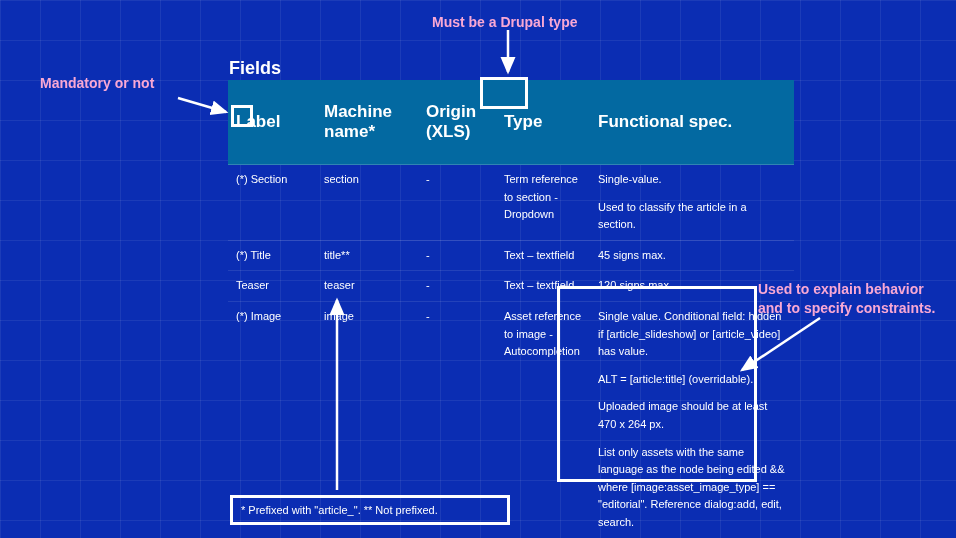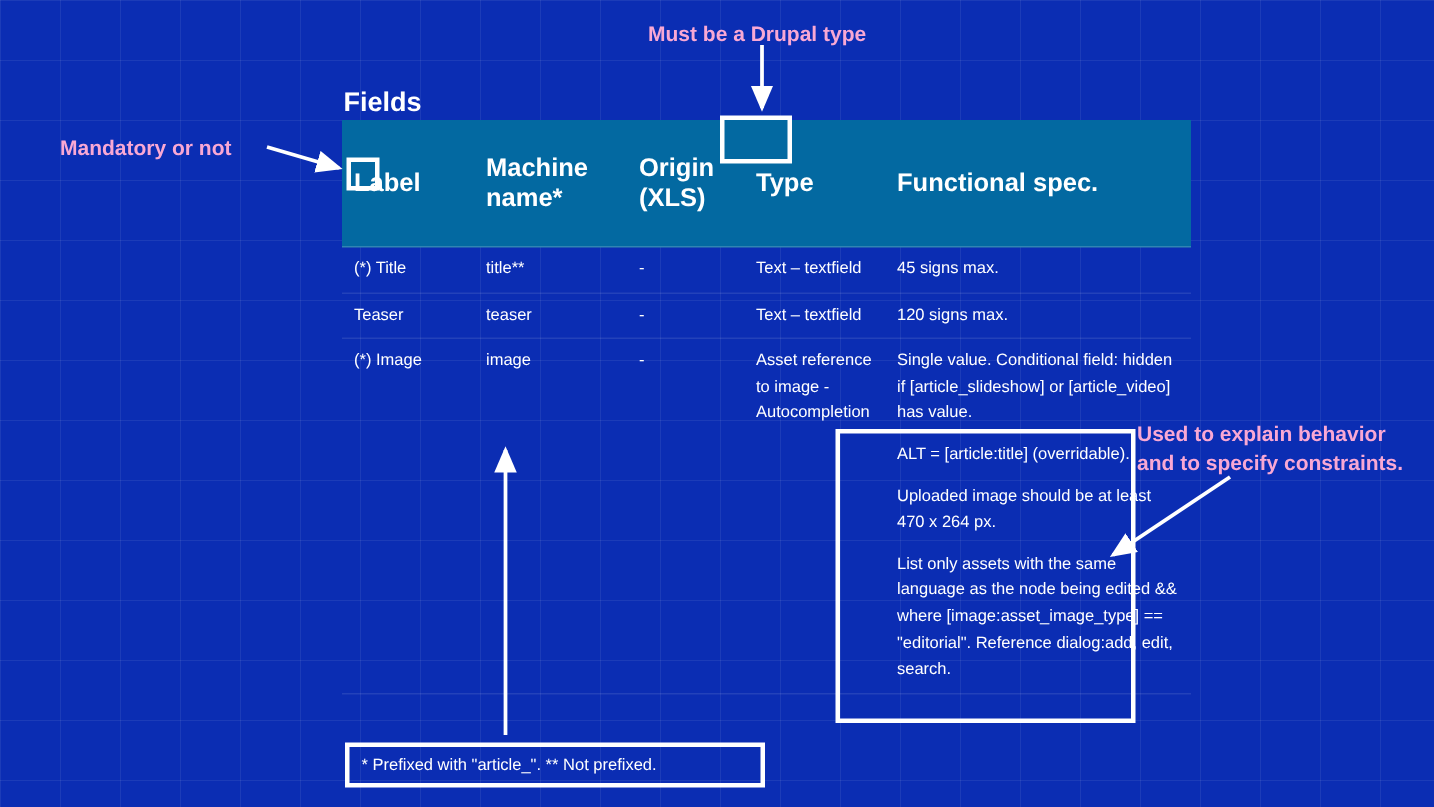--- a/index.html
+++ b/index.html
@@ -44,20 +44,30 @@
     <tr>
       <th class="col-label">Label</th>
       <th class="col-mname">Machine name*</th>
       <th class="col-origin">Origin (XLS)</th>
       <th class="col-type">Type</th>
       <th class="col-func">Functional spec.</th>
     </tr>
   </thead>
   <tbody id="tbody">
       <tr>
+        <td class="col-label">(*) Section</td>
+        <td class="col-mname">section</td>
+        <td class="col-origin">-</td>
+        <td class="col-type">Term reference to section - Dropdown</td>
+        <td class="col-func spec">
+          <p>Single-value.</p>
+          <p>Used to classify the article in a section.</p>
+        </td>
+      </tr>
+      <tr>
         <td class="col-label">(*) Title</td>
         <td class="col-mname">title**</td>
         <td class="col-origin">-</td>
         <td class="col-type">Text – textfield</td>
         <td class="col-func spec">
           <p>45 signs max.</p>
         </td>
       </tr>
       <tr>
         <td class="col-label">Teaser</td>
@@ -78,21 +88,21 @@
           <p>ALT = [article:title] (overridable).</p>
           <p>Uploaded image should be at least 470 x 264 px.</p>
           <p>List only assets with the same language as the node being edited &amp;&amp; where [image:asset_image_type] == "editorial". Reference dialog:add, edit, search.</p>
         </td>
       </tr>
     </tbody>
 </table>
 
 <div class="footnote">* Prefixed with "article_". ** Not prefixed.</div>
 
-<div class="annot" style="left:40px;top:90px;">Mandatory or not</div>
+<div class="annot" style="left:40px;top:75px;">Mandatory or not</div>
 <div class="annot" style="left:432px;top:14px;">Must be a Drupal type</div>
 <div class="annot" style="left:758px;top:280px;width:190px;line-height:1.35;">Used to explain behavior and to specify constraints.</div>
 
 <div class="box" style="left:231px;top:105px;width:16px;height:16px;"></div>
 <div class="box" style="left:480px;top:77px;width:42px;height:26px;"></div>
 <div class="box" style="left:557px;top:286px;width:194px;height:190px;"></div>
 
 <svg class="arrow" style="left:0;top:0;" width="956" height="538">
   <defs>
     <marker id="ah" markerWidth="8" markerHeight="8" refX="6" refY="3" orient="auto">

